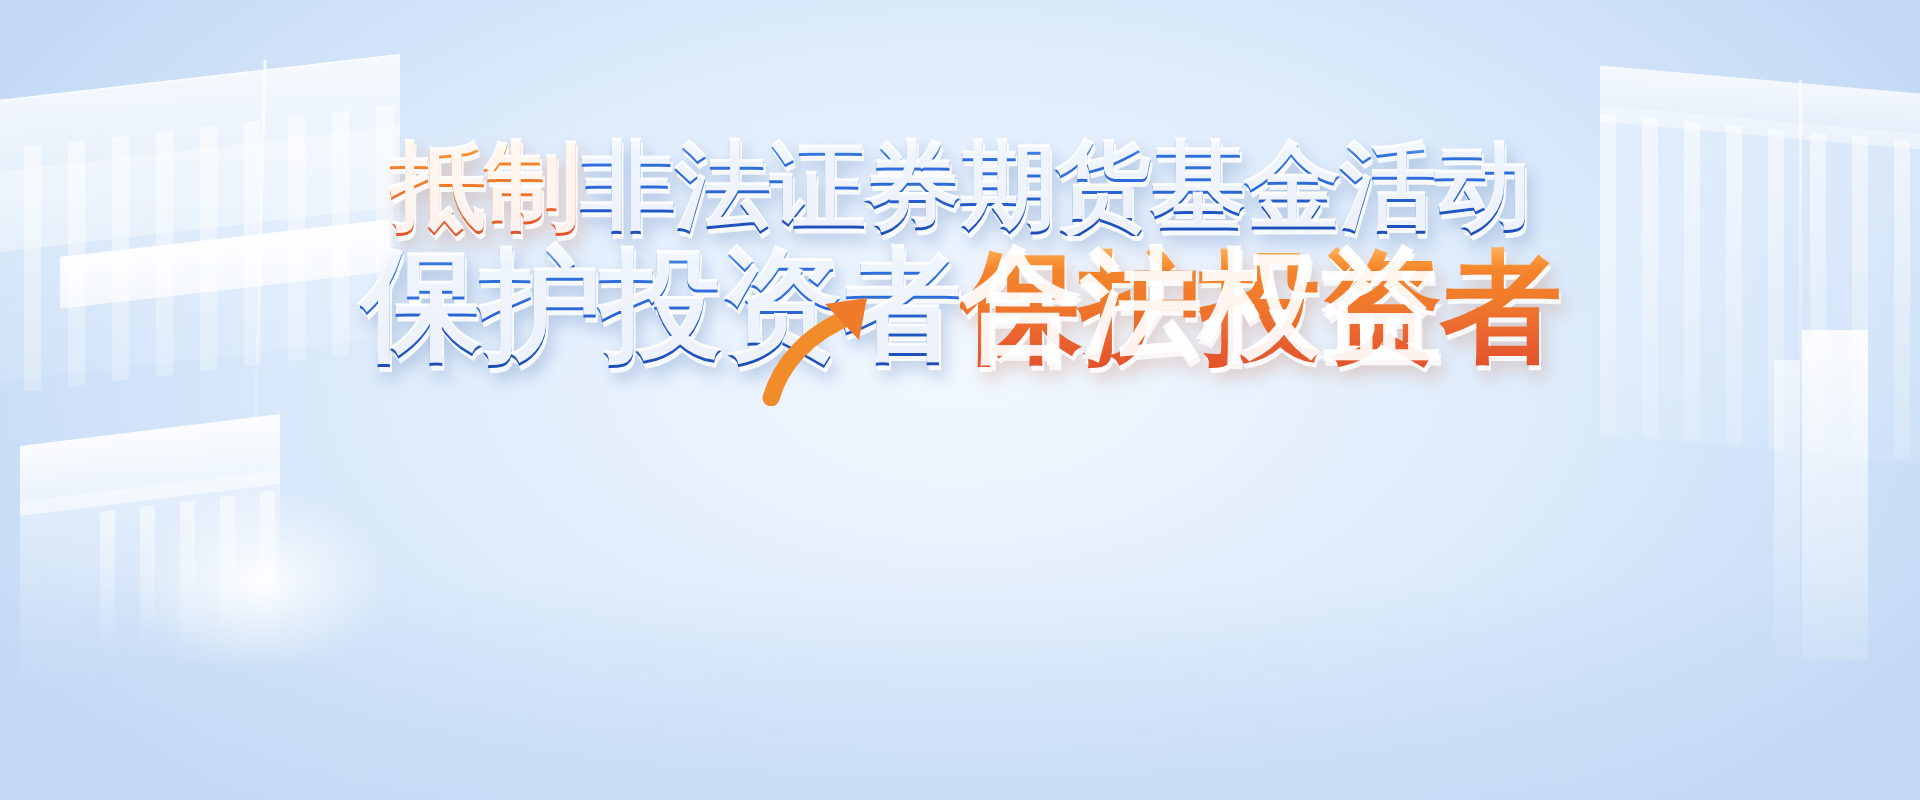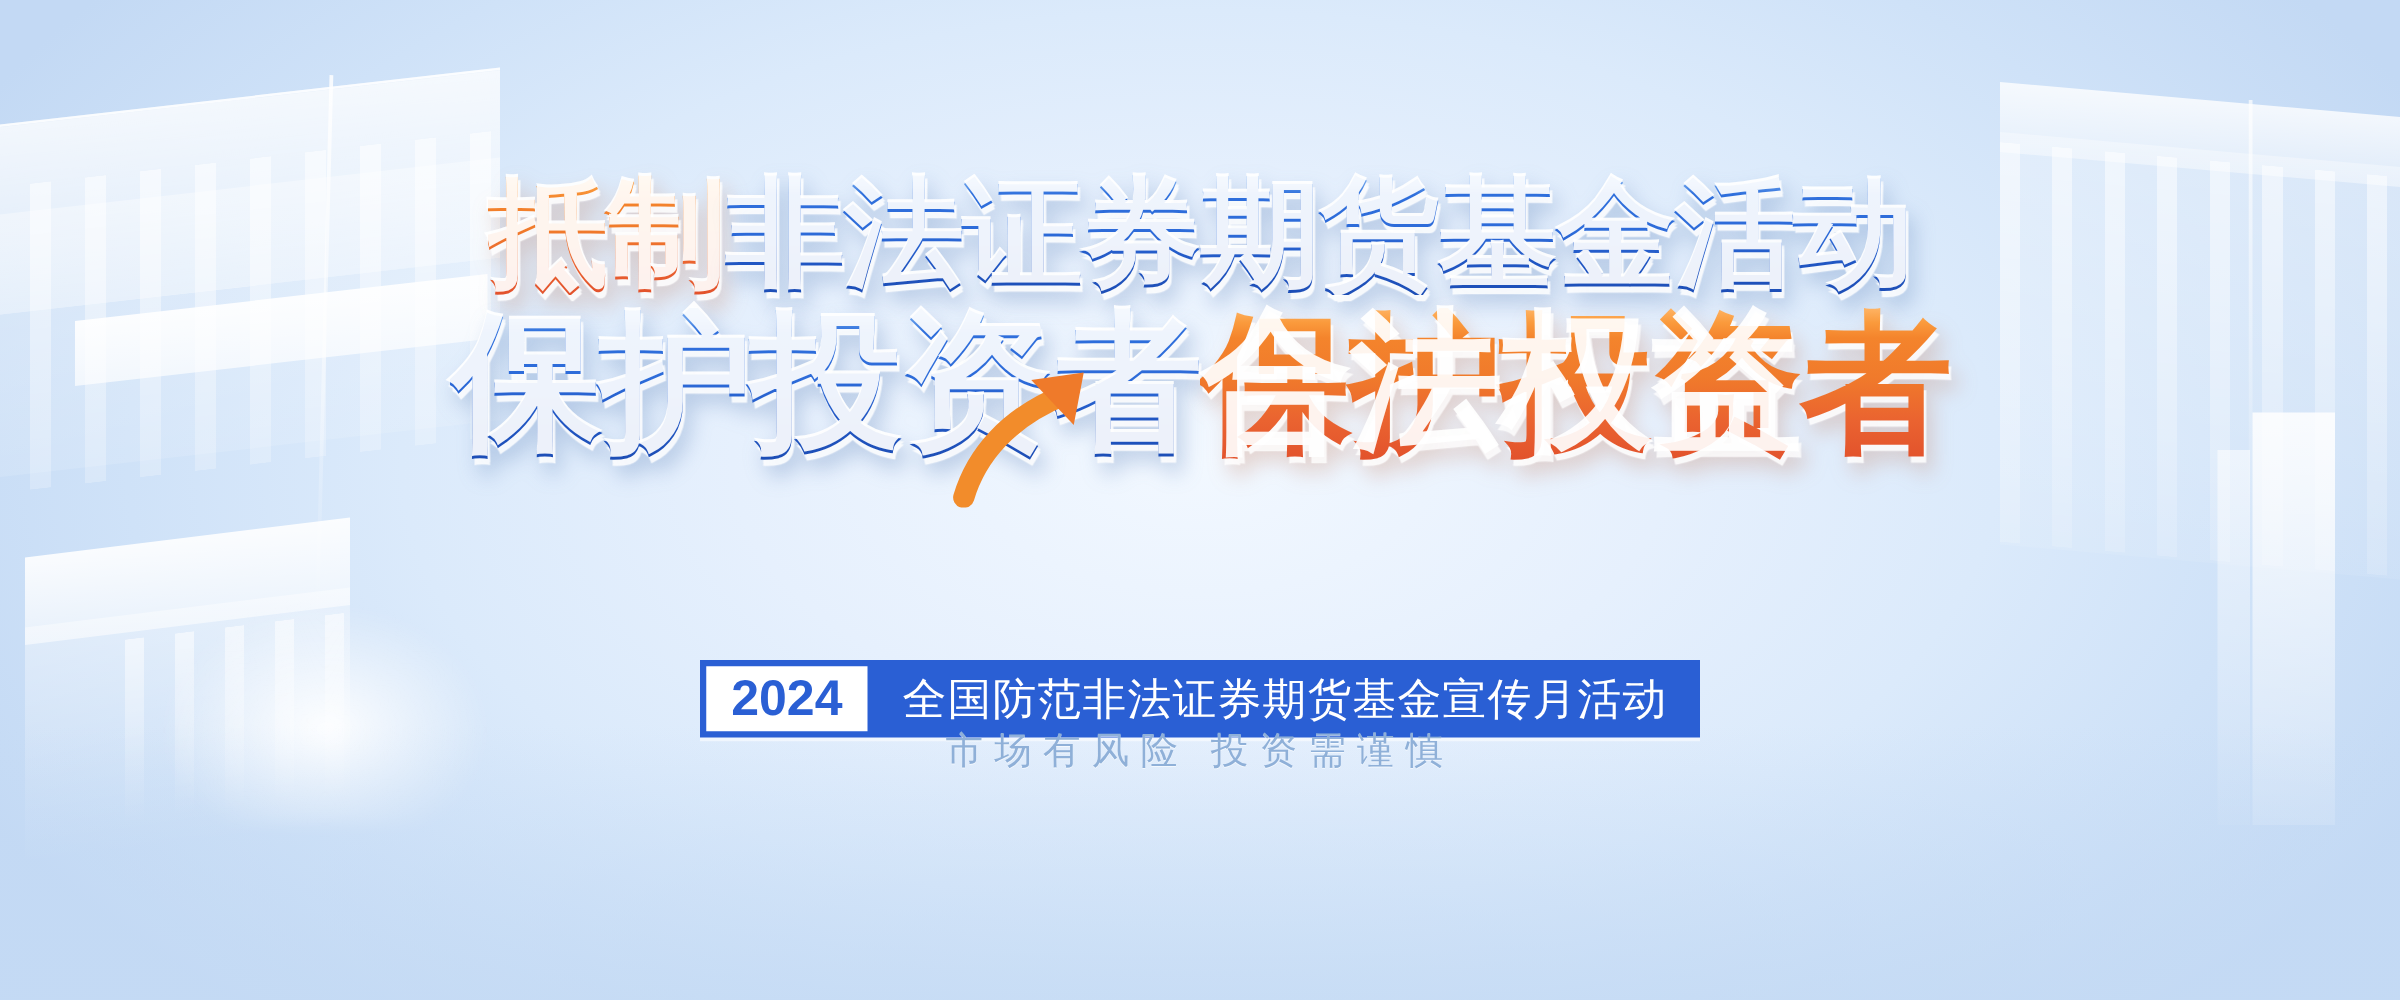--- a/index.html
+++ b/index.html
@@ -226,22 +226,15 @@
     <div class="line line1"><span class="seg orange" data-ghost="抵制">抵制</span><span class="seg blue" data-ghost="非法证券期货基金活动">非法证券期货基金活动</span></div>
 
     <div class="line line2"><span class="seg blue" data-ghost="保护投资者">保护投资者</span><span class="seg orange" data-ghost="合法权益">保护投资者</span></div>
   </div>
 
   <svg class="swoosh" viewBox="0 0 150 130">
     <path d="M16 122 C 26 88, 52 58, 96 40" fill="none" stroke="#f28c2b" stroke-width="17" stroke-linecap="round"></path>
     <path d="M70 28 L112 22 L104 64 Z" fill="#ef7a2a"></path>
   </svg>
 
-  <div class="badge-wrap">
-    <div class="badge">
-      <div class="badge-year">2024</div>
-      <div class="badge-text">全国防范非法证券期货基金宣传月活动</div>
-    </div>
-  </div>
-
-  <div class="footer">市场有风险 投资需谨慎</div>
+
 
 </div>
 
 </body></html>

